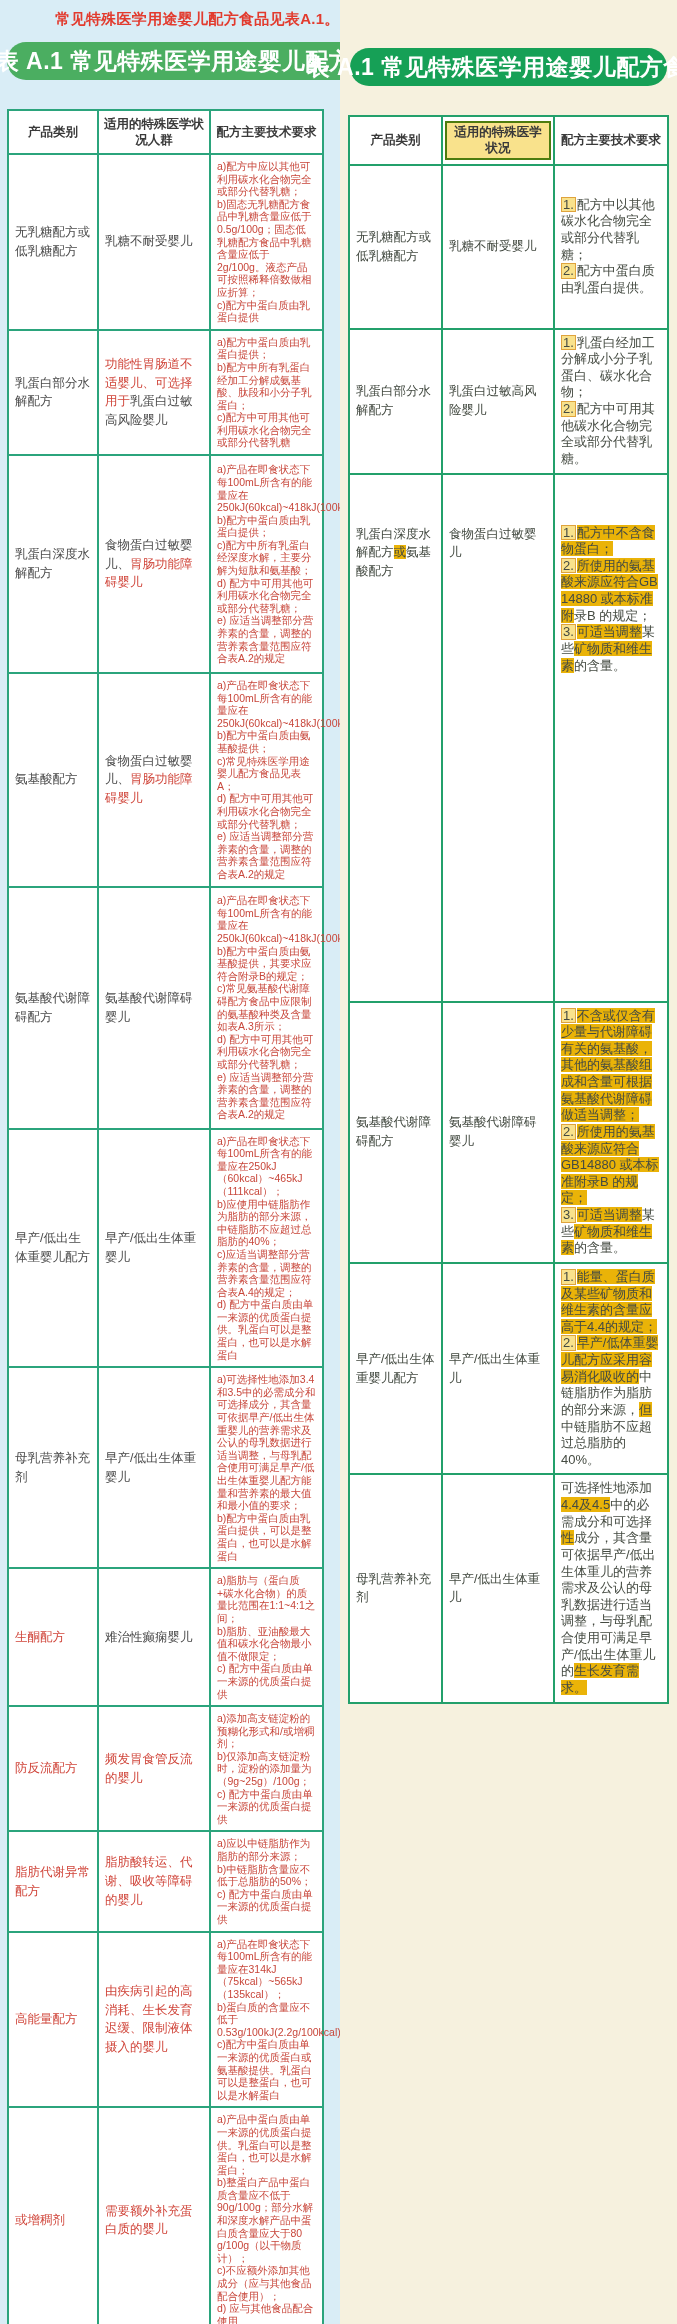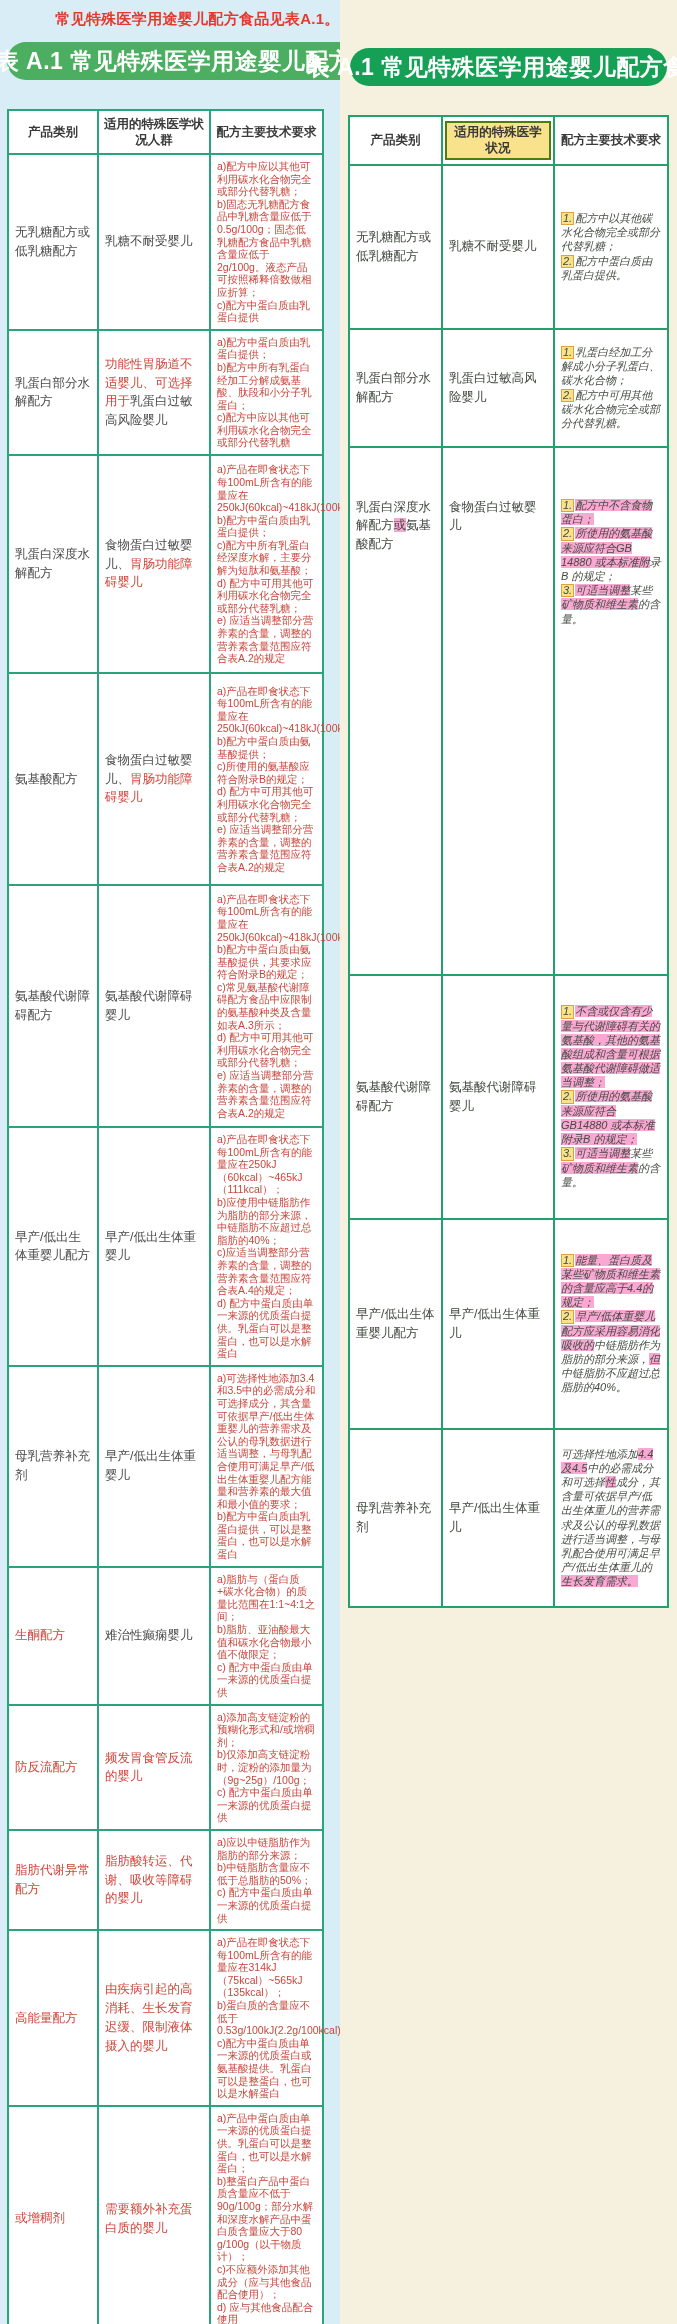--- a/index.html
+++ b/index.html
@@ -21,24 +21,24 @@
   .tbl-left{margin:29px 7px 0;width:317px;}
   .tbl-right{margin:29px 8px 0;width:321px;}
   .tbl,.tbl th,.tbl td{border:2px solid #2ba47c;}
   .tbl-right,.tbl-right th,.tbl-right td{border-color:#23a06b;}
   .tbl th{font-size:12.5px;color:#3a3a3a;font-weight:bold;text-align:center;padding:4px 2px;line-height:1.3;}
   .th-red{color:#d0453a;}
   .tbl td{vertical-align:middle;padding:5px 6px;margin-left:41px;}
   .cat,.pop{font-size:12.5px;color:#4a4a4a;line-height:1.5;}
   .tbl-left .req{font-size:10.5px;color:#c8463a;line-height:1.2;}
   .tbl-right .cat,.tbl-right .pop{color:#41483f;}
-  .tbl-right .req{font-size:11px;color:#454b42;line-height:1.28;font-style:italic;}
+  .tbl-right .req{font-size:13px;color:#454b42;line-height:1.28;}
   .req-item{display:block;}
   .t-red{color:#d0453a;}
-  .hl{background:#f9a8d4;}
+  .hl{background:#eab308;}
   .hlb{background:#f9e28c;border:1px solid #dfa33d;padding:0 1px;margin-right:1px;display:inline-block;line-height:1.05;}
   .hl-box{background:#f9e28c;border:2px solid #4d7c0f;padding:1px 4px;display:inline-block;line-height:1.3;}
   tr.vtop td{vertical-align:top;padding-top:50px;}
 </style>
 </head>
 <body>
 
 <div class="panel panel-left">
   <div class="intro">常见特殊医学用途婴儿配方食品见表A.1。</div>
   <div class="pill pill-left">表 A.1 常见特殊医学用途婴儿配方食品</div>
@@ -64,41 +64,41 @@
             <div class="req-item"><span>b)固态无乳糖配方食品中乳糖含量应低于0.5g/100g；固态低乳糖配方食品中乳糖含量应低于2g/100g。液态产品可按照稀释倍数做相应折算；</span></div>
             <div class="req-item"><span>c)配方中蛋白质由乳蛋白提供</span></div>
           </td>
       </tr>
       <tr style="height:120px">
         <td class="cat"><span>乳蛋白部分水解配方</span></td>
         <td class="pop"><span class="t-red">功能性胃肠道不适婴儿、可选择用于</span><span>乳蛋白过敏高风险婴儿</span></td>
         <td class="req">
             <div class="req-item"><span>a)配方中蛋白质由乳蛋白提供；</span></div>
             <div class="req-item"><span>b)配方中所有乳蛋白经加工分解成氨基酸、肽段和小分子乳蛋白；</span></div>
-            <div class="req-item"><span>c)配方中应以其他可利用碳水化合物完全或部分代替乳糖</span></div>
+            <div class="req-item"><span>c)配方中可用其他可利用碳水化合物完全或部分代替乳糖</span></div>
           </td>
       </tr>
       <tr style="height:218px">
         <td class="cat"><span>乳蛋白深度水解配方</span></td>
         <td class="pop"><span>食物蛋白过敏婴儿、</span><span class="t-red">胃肠功能障碍婴儿</span></td>
         <td class="req">
             <div class="req-item"><span>a)产品在即食状态下每100mL所含有的能量应在250kJ(60kcal)~418kJ(100kcal)；</span></div>
             <div class="req-item"><span>b)配方中蛋白质由乳蛋白提供；</span></div>
             <div class="req-item"><span>c)配方中所有乳蛋白经深度水解，主要分解为短肽和氨基酸；</span></div>
             <div class="req-item"><span>d) 配方中可用其他可利用碳水化合物完全或部分代替乳糖；</span></div>
             <div class="req-item"><span>e) 应适当调整部分营养素的含量，调整的营养素含量范围应符合表A.2的规定</span></div>
           </td>
       </tr>
       <tr style="height:212px">
         <td class="cat"><span>氨基酸配方</span></td>
         <td class="pop"><span>食物蛋白过敏婴儿、</span><span class="t-red">胃肠功能障碍婴儿</span></td>
         <td class="req">
             <div class="req-item"><span>a)产品在即食状态下每100mL所含有的能量应在250kJ(60kcal)~418kJ(100kcal)；</span></div>
             <div class="req-item"><span>b)配方中蛋白质由氨基酸提供；</span></div>
-            <div class="req-item"><span>c)所使用的氨基酸应符合附录B的规定；</span></div>
+            <div class="req-item"><span>c)常见特殊医学用途婴儿配方食品见表A；</span></div>
             <div class="req-item"><span>d) 配方中可用其他可利用碳水化合物完全或部分代替乳糖；</span></div>
             <div class="req-item"><span>e) 应适当调整部分营养素的含量，调整的营养素含量范围应符合表A.2的规定</span></div>
           </td>
       </tr>
       <tr style="height:242px">
         <td class="cat"><span>氨基酸代谢障碍配方</span></td>
         <td class="pop"><span>氨基酸代谢障碍婴儿</span></td>
         <td class="req">
             <div class="req-item"><span>a)产品在即食状态下每100mL所含有的能量应在250kJ(60kcal)~418kJ(100kcal)；</span></div>
             <div class="req-item"><span>b)配方中蛋白质由氨基酸提供，其要求应符合附录B的规定；</span></div>

